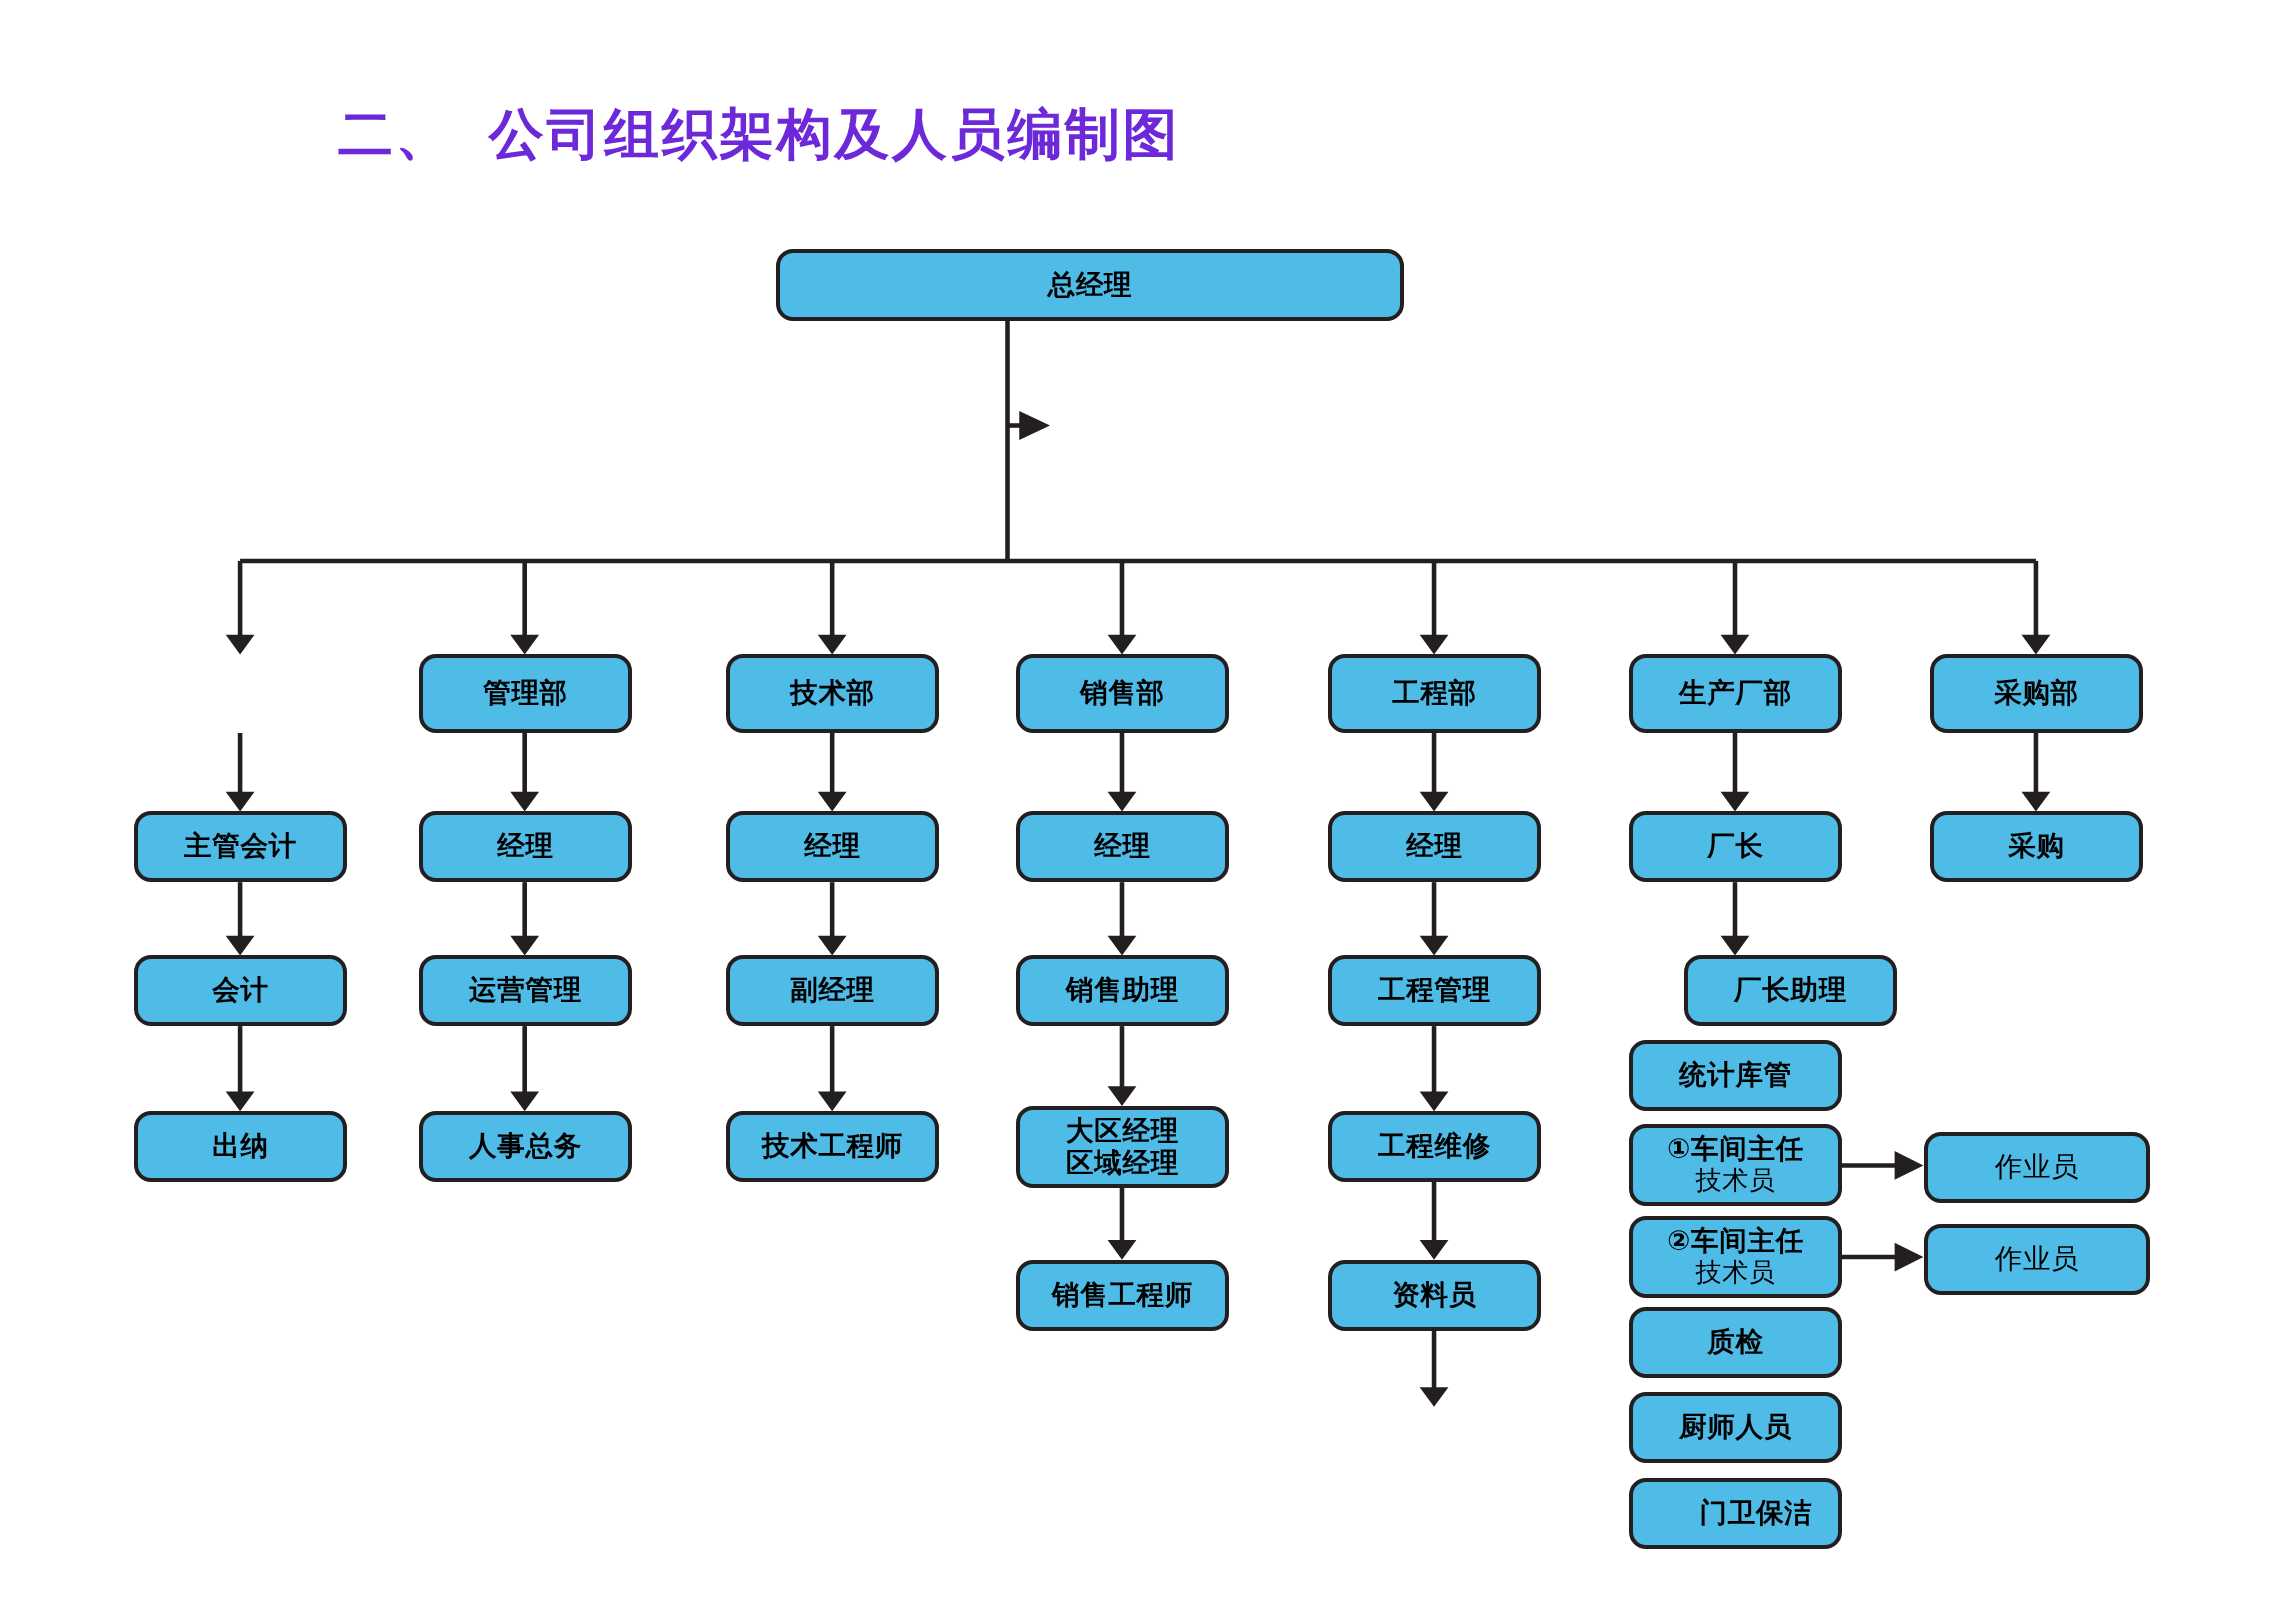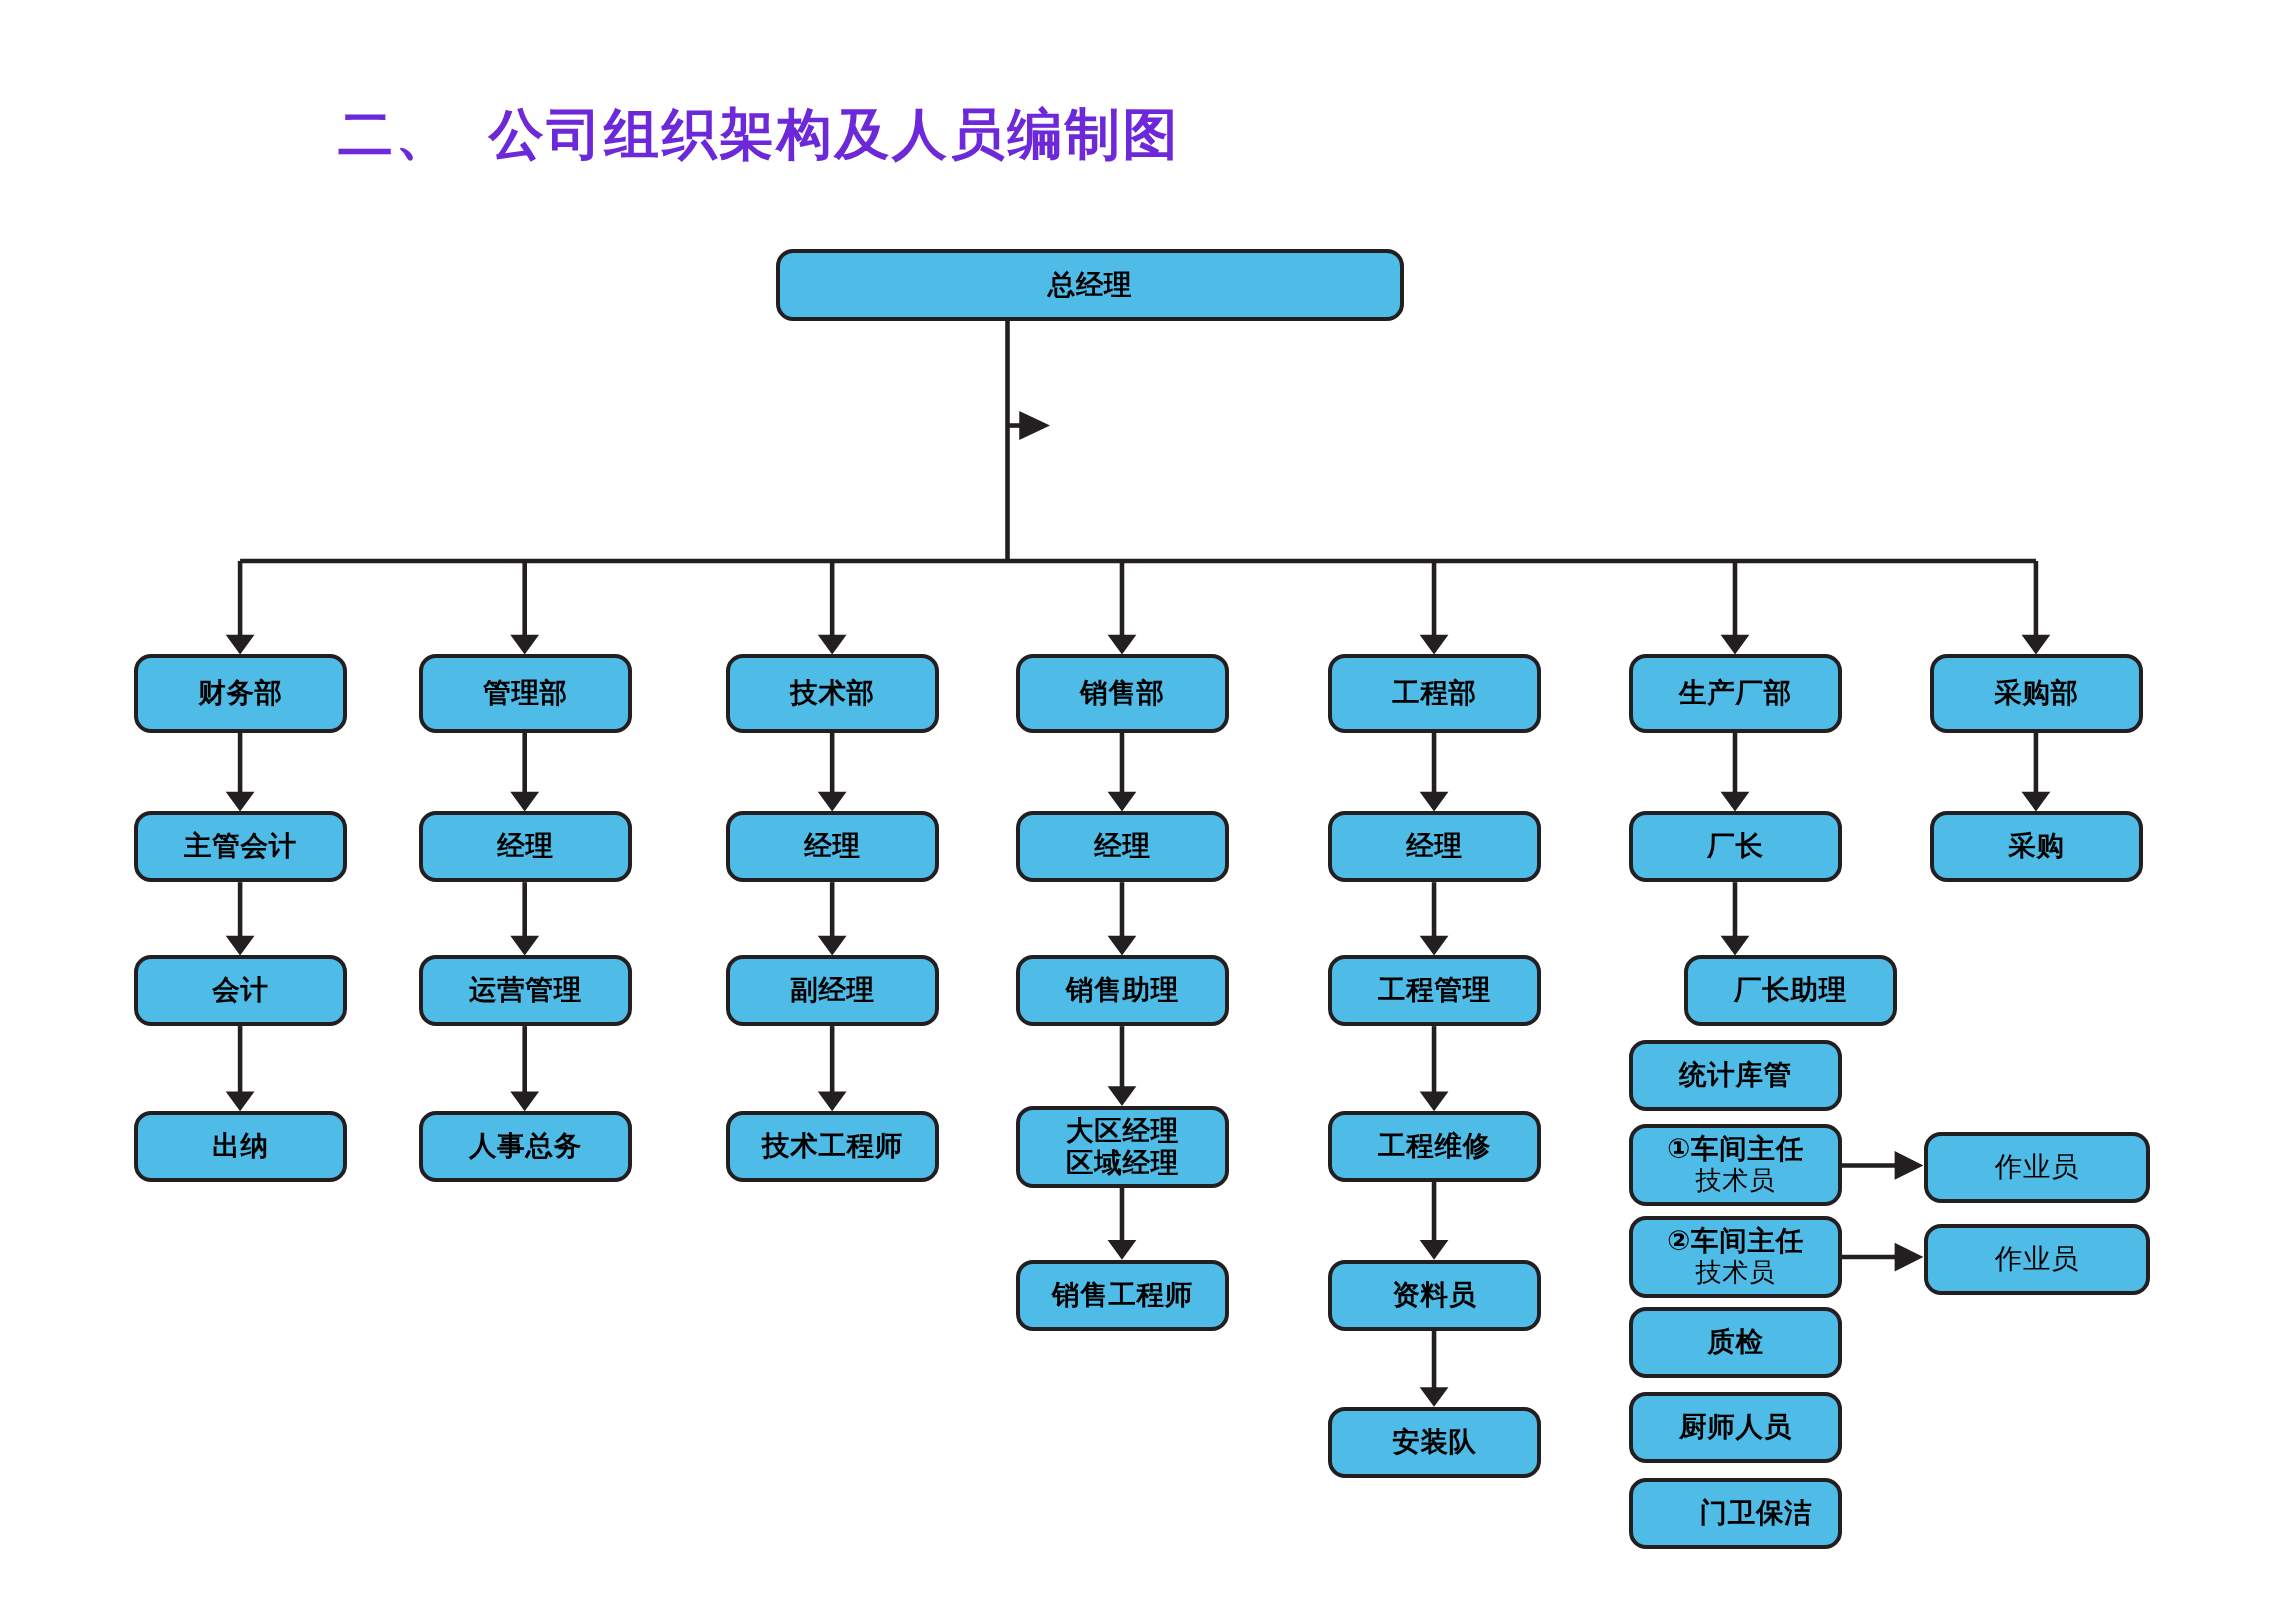--- a/index.html
+++ b/index.html
@@ -159,23 +159,20 @@
       <line x1="3112" y1="1120" x2="3112" y2="1215"></line>
       <polygon points="3090,1210 3134,1210 3112,1240" fill="#231F20" stroke="none"></polygon>
     </g>
   </svg>
 
   <div class="node" style="left:759px; top:249px; width:628px; height:72px;margin-left:17px;">
     <span>总经理</span>
   </div>
 
 
-  <div class="node" style="left:134px; top:654px; width:213px; height:79px;">
-    <span>财务部</span>
-  </div>
   <div class="node" style="left:419px; top:654px; width:213px; height:79px;">
     <span>管理部</span>
   </div>
   <div class="node" style="left:726px; top:654px; width:213px; height:79px;">
     <span>技术部</span>
   </div>
   <div class="node" style="left:1016px; top:654px; width:213px; height:79px;">
     <span>销售部</span>
   </div>
   <div class="node" style="left:1328px; top:654px; width:213px; height:79px;">
@@ -237,23 +234,20 @@
   </div>
   <div class="node" style="left:1328px; top:955px; width:213px; height:71px;">
     <span>工程管理</span>
   </div>
   <div class="node" style="left:1328px; top:1111px; width:213px; height:71px;">
     <span>工程维修</span>
   </div>
   <div class="node" style="left:1328px; top:1260px; width:213px; height:71px;">
     <span>资料员</span>
   </div>
-  <div class="node" style="left:1328px; top:1407px; width:213px; height:71px;">
-    <span>安装队</span>
-  </div>
 
   <div class="node" style="left:1629px; top:811px; width:213px; height:71px;">
     <span>厂长</span>
   </div>
   <div class="node" style="left:1684px; top:955px; width:213px; height:71px;">
     <span>厂长助理</span>
   </div>
   <div class="node" style="left:1629px; top:1040px; width:213px; height:71px;">
     <span>统计库管</span>
   </div>

